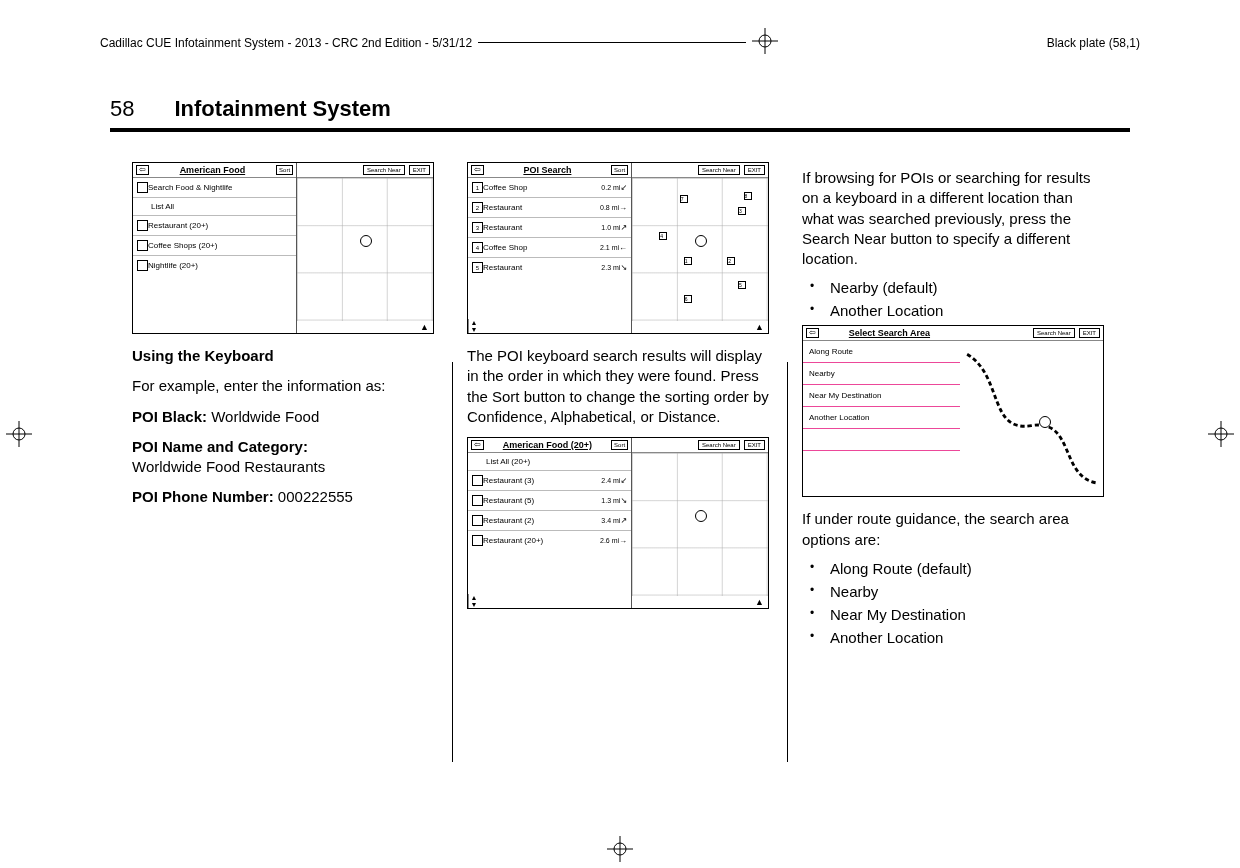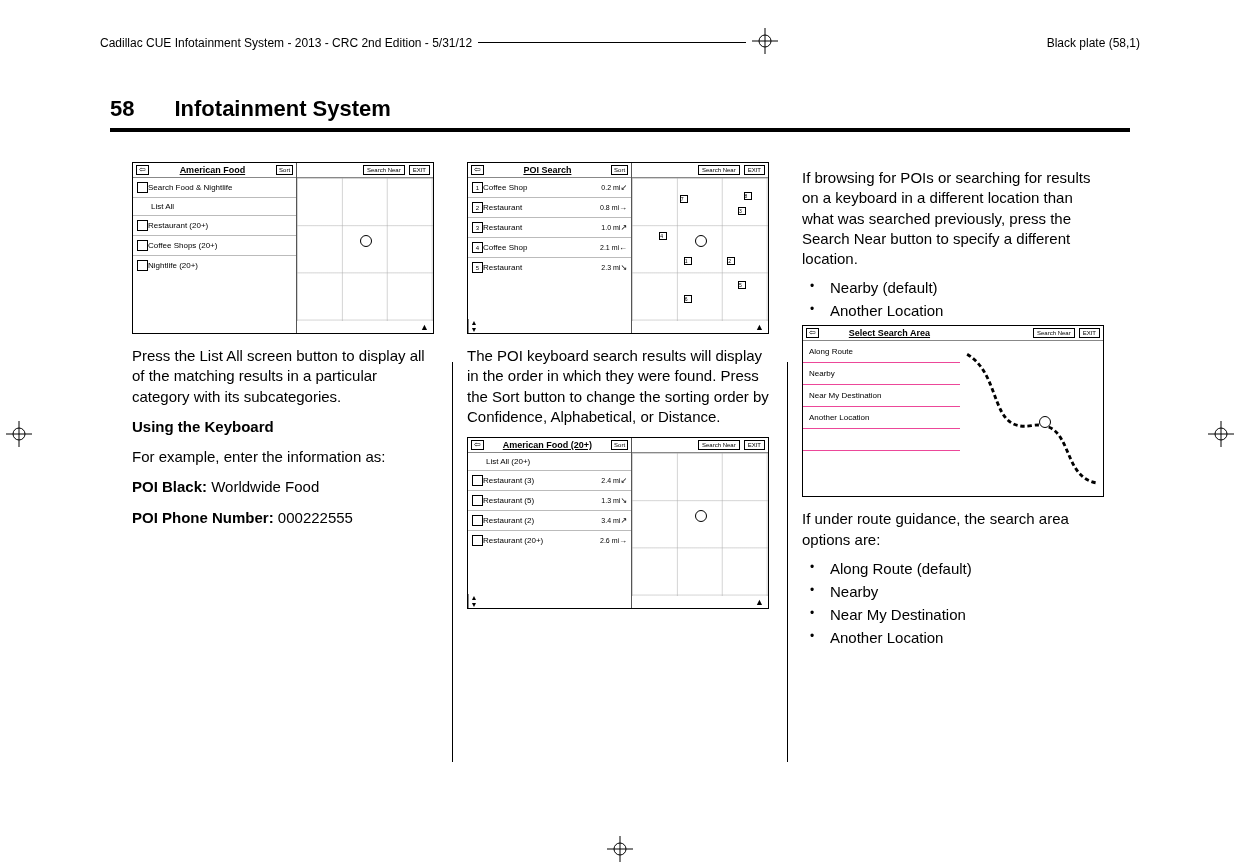--- a/index.html
+++ b/index.html
@@ -41,21 +41,21 @@
     top: 96px;
     left: 110px;
     right: 110px;
     border-bottom: 4px solid #000;
     padding-bottom: 6px;
     display: flex;
     align-items: baseline;
     gap: 40px;
   }
   .page-num {
-    font-weight: bold;
+    font-weight: normal;
     font-size: 22px;
   }
   .page-title {
     font-weight: bold;
     font-size: 22px;
     text-align: center;
   }
   .columns {
     position: absolute;
     top: 162px;
@@ -325,24 +325,24 @@
           <span class="ms-btn">Search Near</span>
           <span class="ms-exit">EXIT</span>
         </div>
         <div class="ms-map">
           <div class="pin"></div>
         </div>
         <div class="ms-arrow">▲</div>
       </div>
     </div>
 
-    <p>Press the List All screen button to display all of the matching results in a particular category with its subcategories.</p>
     <p class="sub">Using the Keyboard</p>
     <p>For example, enter the information as:</p>
     <p><b>POI Black:</b><span> Worldwide Food</span></p>
+    <p><b>POI Name and Category:</b><br><span>Worldwide Food Restaurants</span></p>
     <p><b>POI Phone Number:</b><span> 000222555</span></p>
   </div>
 
   <div class="col-sep"></div>
 
   <div class="col">
 
     <div class="miniscreen" style="height:170px;">
       <div class="ms-left" style="display:flex;">
         <div style="flex:1;display:flex;flex-direction:column;">

